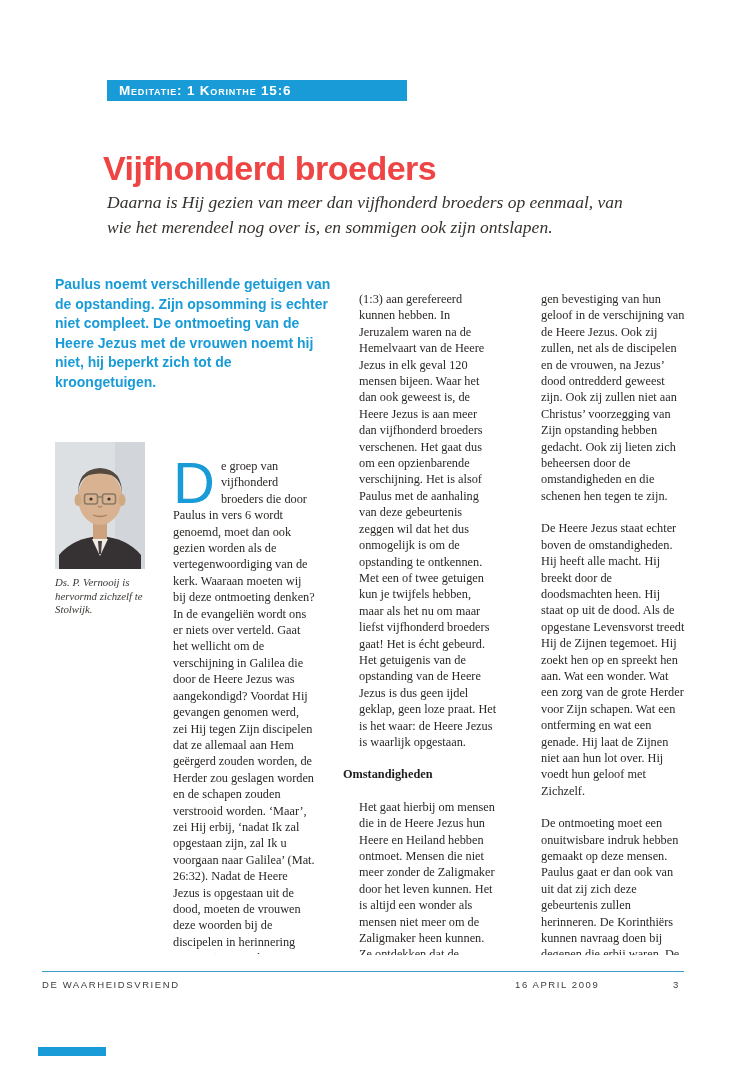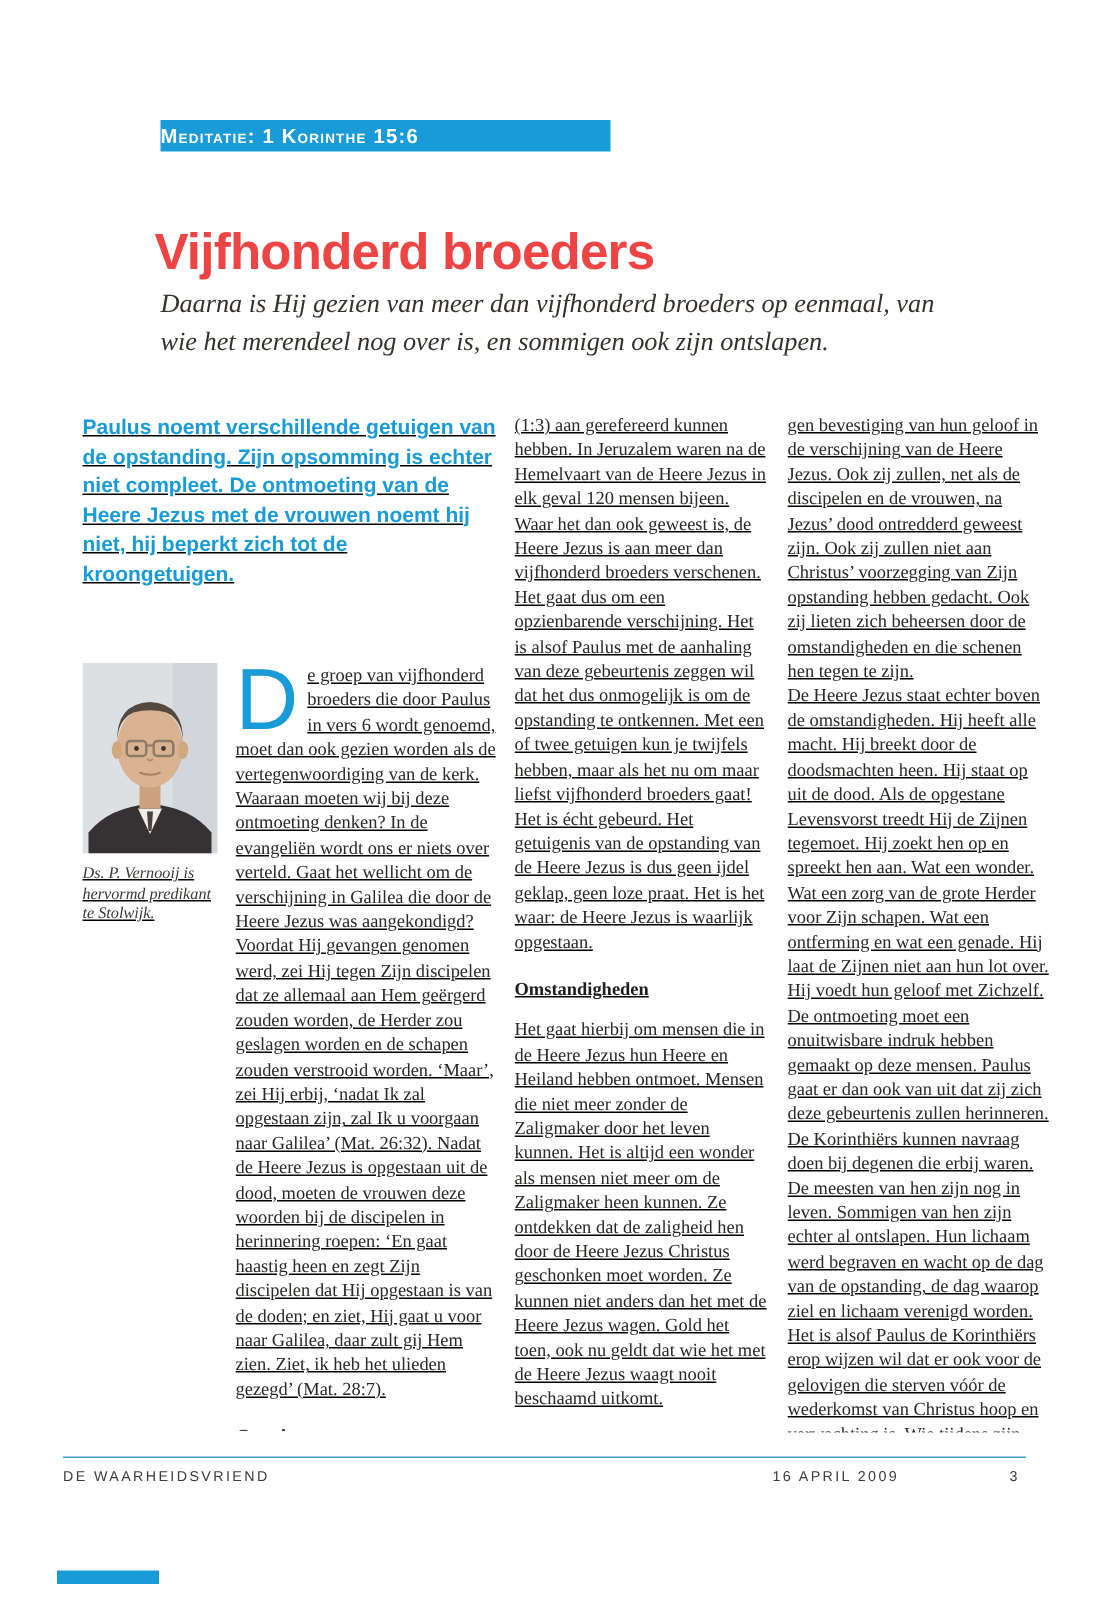--- a/index.html
+++ b/index.html
@@ -19,21 +19,21 @@
   .section-bar {
     position: absolute; left: 107px; top: 80px;
     width: 300px; height: 21px;
     background: #189bd7;
     color: #ffffff;
     font-family: "Liberation Sans", "DejaVu Sans", sans-serif;
     font-weight: bold;
     font-variant: small-caps;
     font-size: 13.5px; line-height: 21px;
     letter-spacing: 0.8px;
-    padding-left: 0;
+    padding-left: 12px;
     box-sizing: border-box;
   }
   .article-title {
     position: absolute; left: 103px; top: 122px;
     font-family: "Liberation Sans", "DejaVu Sans", sans-serif;
     font-weight: bold;
     font-size: 34px; line-height: 46px;
     letter-spacing: -0.5px;
     color: #ef4444;
   }
@@ -45,21 +45,20 @@
     color: #35312d;
     font-family: Liberation Serif, serif;
   }
 
   
   .main {
     position: absolute; left: 55px; top: 275px;
     width: 646px; height: 685px;
     display: flex;
     align-items: flex-start;
-    text-decoration: underline;
   }
   .col-a { width: 276px; margin-right: 12px; }
   .col-b { width: 170px; margin-right: 12px; height: 680px; overflow: hidden; }
   .col-c { width: 176px; height: 680px; overflow: hidden; }
 
   .lead {
     font-family: "Liberation Sans", "DejaVu Sans", sans-serif;
     font-weight: bold;
     font-size: 14px; line-height: 19.5px;
     color: #189bd7;
@@ -71,21 +70,21 @@
   .caption {
     margin-top: 7px;
     font-style: italic;
     font-size: 10.8px; line-height: 13.5px;
     color: #3c3834;
     width: 96px;
   }
   .col1-text { width: 174px; margin-left: 10px; height: 512px; overflow: hidden; }
 
   .body-p {
-    margin: 0;
+    margin: 16px;
     font-size: 12.3px; line-height: 16.4px;
     color: #2b2826;
     text-align: left;
   }
   .col-heading {
     margin: 15px 0 11px 0;
     font-size: 12.3px; line-height: 16.4px;
     font-weight: bold;
     color: #1f1d1b;
   }
@@ -153,21 +152,21 @@
             <ellipse cx="67" cy="58" rx="3.5" ry="6" fill="#d0a981"></ellipse>
             <path d="M23,54 Q22,27 45,26 Q68,27 67,54 Q67,38 56,33 Q45,30 34,33 Q23,38 23,54" fill="#55493f"></path>
             <rect x="29.5" y="52" width="13" height="10" rx="2.5" fill="none" stroke="#8a7a66" stroke-width="1.6"></rect>
             <rect x="47.5" y="52" width="13" height="10" rx="2.5" fill="none" stroke="#8a7a66" stroke-width="1.6"></rect>
             <line x1="42.5" y1="55" x2="47.5" y2="55" stroke="#8a7a66" stroke-width="1.4"></line>
             <circle cx="36" cy="57" r="1.6" fill="#3a352f"></circle>
             <circle cx="54" cy="57" r="1.6" fill="#3a352f"></circle>
             <path d="M43,64 Q45,66 47,64" fill="none" stroke="#b08968" stroke-width="1.2"></path>
             <path d="M38,73 Q45,76 52,73" fill="none" stroke="#a97f5f" stroke-width="1.3"></path>
           </svg>
-          <div class="caption">Ds. P. Vernooij is hervormd predikant te Stolwijk.</div>
+          <div class="caption">Ds. P. Vernooij is hervormd zichzelf te Stolwijk.</div>
         </div>
 
         <div class="col1-text">
           <p class="body-p"><span class="dropcap">D</span><span>e groep van vijfhonderd broeders die door Paulus in vers 6 wordt genoemd, moet dan ook gezien worden als de vertegenwoordiging van de kerk. Waaraan moeten wij bij deze ontmoeting denken? In de evangeliën wordt ons er niets over verteld. Gaat het wellicht om de verschijning in Galilea die door de Heere Jezus was aangekondigd? Voordat Hij gevangen genomen werd, zei Hij tegen Zijn discipelen dat ze allemaal aan Hem geërgerd zouden worden, de Herder zou geslagen worden en de schapen zouden verstrooid worden. ‘Maar’, zei Hij erbij, ‘nadat Ik zal opgestaan zijn, zal Ik u voorgaan naar Galilea’ (Mat. 26:32). Nadat de Heere Jezus is opgestaan uit de dood, moeten de vrouwen deze woorden bij de discipelen in herinnering roepen: ‘En gaat haastig heen en zegt Zijn discipelen dat Hij opgestaan is van de doden; en ziet, Hij gaat u voor naar Galilea, daar zult gij Hem zien. Ziet, ik heb het ulieden gezegd’ (Mat. 28:7).</span></p>
           <h3 class="col-heading">Geen loze praat</h3>
 
         </div>
       </div>
     </div>
 

